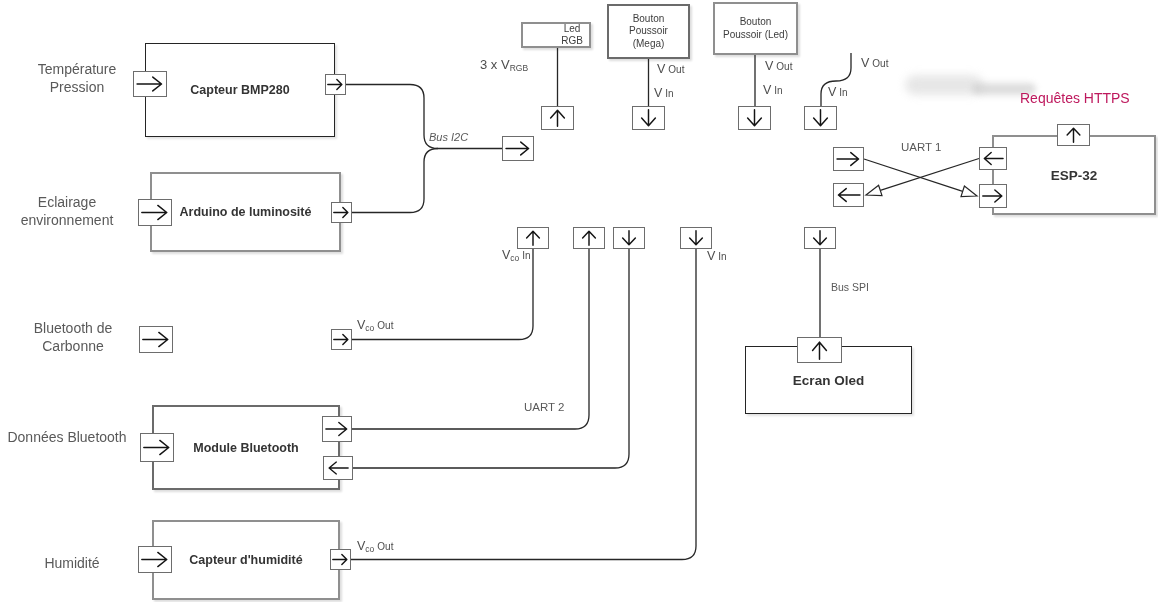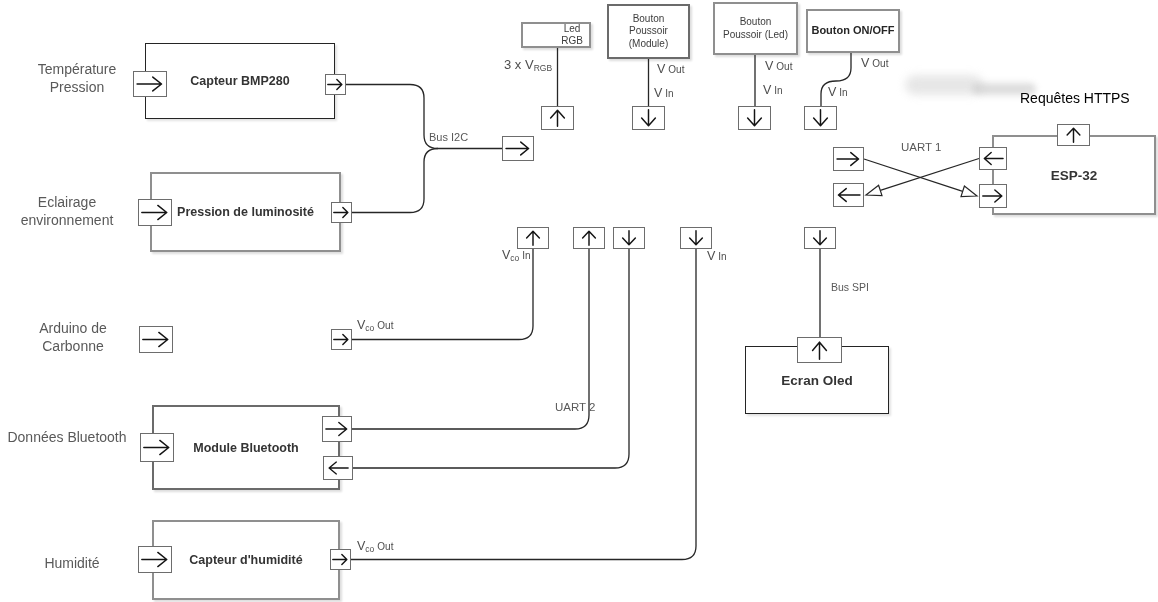--- a/index.html
+++ b/index.html
@@ -46,58 +46,58 @@
     <path d="M557.5,48 V106"></path>
     <path d="M648.5,59 V106"></path>
     <path d="M755,55 V106"></path>
     <path d="M851,53 V68 Q851,81 836,81 Q821,81 821,94 V106"></path>
     <line x1="864" y1="159" x2="962.7" y2="191.3"></line>
     <polygon points="977,196 961,196.5 964.4,186.1"></polygon>
     <line x1="979" y1="158.5" x2="880.3" y2="190.4"></line>
     <polygon points="866,195 878.6,185.2 882,195.6"></polygon>
   </svg>
 
-  <div class="box bdark" style="left:145px;top:43px;width:190px;height:76px;text-align:right;">
+  <div class="box bdark" style="left:145px;top:43px;width:190px;height:94px;text-align:right;">
     <span class="title">Capteur BMP280</span>
   </div>
   <div class="lbl ext" style="left:17px;top:61px;width:120px;">
     <span style="display:block">Température</span>
     <span style="display:block">Pression</span>
   </div>
   <div class="port" style="left:133px;top:71px;width:34px;height:26px;">
     <svg viewBox="0 0 34 26">
         <path d="M3 13 H29 M20 5.5 L29.5 13 L20 20.5"></path>
       </svg>
   </div>
   <div class="port" style="left:325px;top:74px;width:21px;height:21px;">
     <svg viewBox="0 0 21 21">
         <path d="M2 10.5 H17 M12 5 L17.5 10.5 L12 16"></path>
       </svg>
   </div>
 
   <div class="box bgrey" style="left:150px;top:172px;width:191px;height:80px;">
-    <span class="title">Pression de luminosité</span>
+    <span class="title">Arduino de luminosité</span>
   </div>
   <div class="lbl ext" style="left:6px;top:194px;width:122px;">
     <span style="display:block">Eclairage</span>
     <span style="display:block">environnement</span>
   </div>
   <div class="port" style="left:138px;top:199px;width:34px;height:27px;">
     <svg viewBox="0 0 34 26">
         <path d="M3 13 H29 M20 5.5 L29.5 13 L20 20.5"></path>
       </svg>
   </div>
   <div class="port" style="left:331px;top:202px;width:21px;height:21px;">
     <svg viewBox="0 0 21 21">
         <path d="M2 10.5 H17 M12 5 L17.5 10.5 L12 16"></path>
       </svg>
   </div>
 
   <div class="lbl ext" style="left:13px;top:320px;width:120px;">
-    <span style="display:block">Arduino de</span>
+    <span style="display:block">Bluetooth de</span>
     <span style="display:block">Carbonne</span>
   </div>
   <div class="port" style="left:139px;top:326px;width:34px;height:27px;">
     <svg viewBox="0 0 34 26">
         <path d="M3 13 H29 M20 5.5 L29.5 13 L20 20.5"></path>
       </svg>
   </div>
   <div class="port" style="left:331px;top:329px;width:21px;height:21px;">
     <svg viewBox="0 0 21 21">
         <path d="M2 10.5 H17 M12 5 L17.5 10.5 L12 16"></path>
@@ -145,40 +145,37 @@
         <path d="M2 10.5 H17 M12 5 L17.5 10.5 L12 16"></path>
       </svg>
   </div>
   <div class="lbl pin" style="left:357px;top:539px;">
     <span>V</span><span class="sub">co</span><span class="rest">Out</span>
   </div>
 
   <div class="box bgrey" style="left:521px;top:22px;width:70px;height:26px;padding-left:32px;">
     <span class="btntxt">Led RGB</span>
   </div>
-  <div class="lbl pin" style="left:504px;top:57px;font-size:13px;">
+  <div class="lbl pin" style="left:480px;top:57px;font-size:13px;">
     <span>3 x V</span><span class="sub">RGB</span>
   </div>
 
   <div class="box bmed" style="left:607px;top:4px;width:83px;height:55px;">
     <span class="btntxt">
       <span style="display:block">Bouton</span>
       <span style="display:block">Poussoir</span>
-      <span style="display:block">(Module)</span>
+      <span style="display:block">(Mega)</span>
     </span>
   </div>
   <div class="box bgrey" style="left:713px;top:2px;width:85px;height:53px;">
     <span class="btntxt">
       <span style="display:block">Bouton</span>
       <span style="display:block">Poussoir (Led)</span>
     </span>
   </div>
-  <div class="box bgrey" style="left:806px;top:9px;width:94px;height:44px;">
-    <span class="btntxt" style="font-weight:bold;color:#262626;font-size:11px;">Bouton ON/OFF</span>
-  </div>
 
   <div class="lbl pin" style="left:657px;top:62px;">
     <span>V</span><span class="rest">Out</span>
   </div>
   <div class="lbl pin" style="left:654px;top:86px;">
     <span>V</span><span class="rest">In</span>
   </div>
   <div class="lbl pin" style="left:765px;top:59px;">
     <span>V</span><span class="rest">Out</span>
   </div>
@@ -250,52 +247,52 @@
     <svg viewBox="0 0 32 22">
         <path d="M16 3 V18 M9 11 L16 18.5 L23 11"></path>
       </svg>
   </div>
   <div class="port" style="left:804px;top:227px;width:32px;height:22px;">
     <svg viewBox="0 0 32 22">
         <path d="M16 3 V18 M9 11 L16 18.5 L23 11"></path>
       </svg>
   </div>
 
-  <div class="lbl wirelbl" style="left:429px;top:131px;">Bus I2C</div>
+  <div class="lbl wirelbl" style="left:429px;top:131px;font-style:italic;">Bus I2C</div>
   <div class="lbl pin" style="left:502px;top:248px;">
     <span>V</span><span class="sub">co</span><span class="rest">In</span>
   </div>
   <div class="lbl pin" style="left:707px;top:249px;">
     <span>V</span><span class="rest">In</span>
   </div>
-  <div class="lbl wirelbl" style="left:524px;top:400px;font-size:11.5px;margin-left:31px;">UART 2</div>
+  <div class="lbl wirelbl" style="left:524px;top:400px;font-size:11.5px;">UART 2</div>
   <div class="lbl wirelbl" style="left:901px;top:140px;font-size:11.5px;">UART 1</div>
   <div class="lbl wirelbl" style="left:831px;top:281px;font-size:10.5px;">Bus SPI</div>
 
   <div class="box bgrey" style="left:992px;top:135px;width:164px;height:80px;">
     <span class="title lg">ESP-32</span>
   </div>
-  <div class="lbl ext" style="left:1020px;top:90px;color:#000000;">Requêtes HTTPS</div>
+  <div class="lbl ext" style="left:1020px;top:90px;color:#be185d;">Requêtes HTTPS</div>
   <div class="port" style="left:1057px;top:124px;width:33px;height:22px;">
     <svg viewBox="0 0 33 22">
         <path d="M16.5 19 V4 M9.5 11 L16.5 3.5 L23.5 11"></path>
       </svg>
   </div>
   <div class="port" style="left:979px;top:147px;width:28px;height:23px;">
     <svg viewBox="0 0 28 23">
         <path d="M25 11.5 H5 M12 5 L4.5 11.5 L12 18"></path>
       </svg>
   </div>
   <div class="port" style="left:979px;top:184px;width:28px;height:24px;">
     <svg viewBox="0 0 28 23">
         <path d="M3 11.5 H23 M16 5 L23.5 11.5 L16 18"></path>
       </svg>
   </div>
 
-  <div class="box bdark" style="left:745px;top:346px;width:144px;height:68px;">
+  <div class="box bdark" style="left:745px;top:346px;width:167px;height:68px;">
     <span class="title lg">Ecran Oled</span>
   </div>
   <div class="port" style="left:797px;top:337px;width:45px;height:26px;">
     <svg viewBox="0 0 45 26">
         <path d="M22.5 23 V5 M15 13.5 L22.5 4.5 L30 13.5"></path>
       </svg>
   </div>
 
 </div>
 

